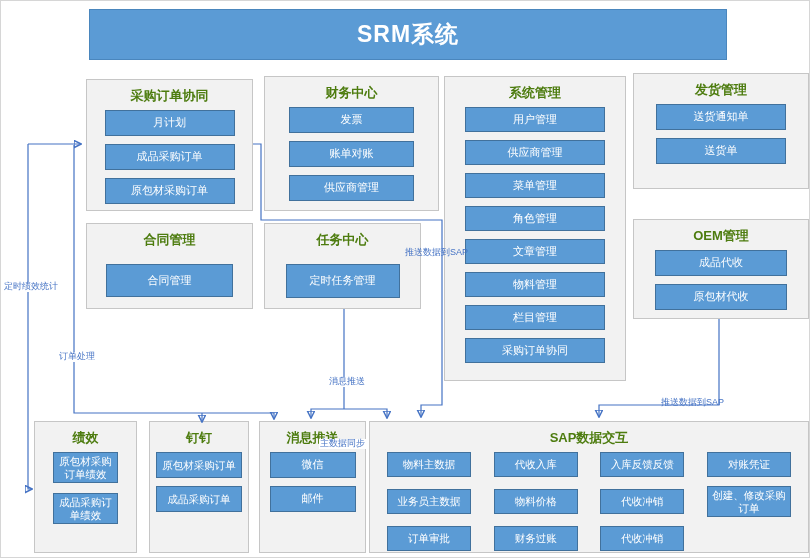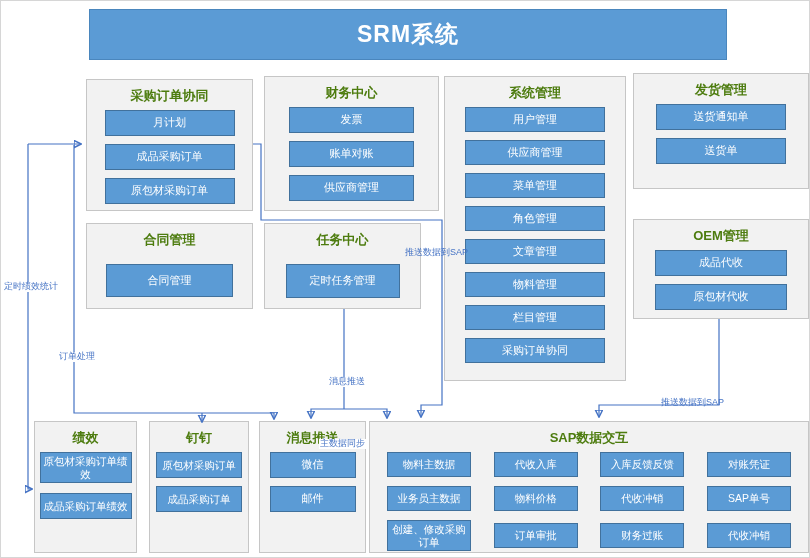--- a/index.html
+++ b/index.html
@@ -39,21 +39,21 @@
   .g-contract{left:85px;top:222px;width:167px;height:86px;}
   .g-contract .items{margin-top:10px;}
   .g-contract .item{width:127px;min-height:33px;}
   .g-task{left:263px;top:222px;width:157px;height:86px;}
   .g-task .items{margin-top:10px;}
   .g-task .item{width:114px;min-height:34px;}
   .g-oem{left:632px;top:218px;width:176px;height:100px;}
   .g-oem .item{width:132px;}
   .g-performance{left:33px;top:420px;width:103px;height:132px;}
   .g-performance .items{gap:10px;}
-  .g-performance .item{width:92px;font-size:10.5px;}
+  .g-performance .item{width:65px;font-size:10.5px;}
   .g-dingtalk{left:148px;top:420px;width:100px;height:132px;}
   .g-dingtalk .item{width:86px;font-size:10.5px;}
   .g-message{left:258px;top:420px;width:107px;height:132px;}
   .g-message .item{width:86px;}
   .g-sap{left:368px;top:420px;width:440px;height:132px;}
   .g-sap .items{
     display:grid;grid-template-columns:repeat(4,84px);
     justify-content:space-between;padding:0 17px;row-gap:9px;column-gap:0;
   }
   .g-sap .item{width:84px;min-height:25px;font-size:10.5px;}
@@ -188,21 +188,20 @@
   <div class="group g-sap">
     <h3>SAP数据交互</h3>
     <div class="items">
         <div class="item">物料主数据</div>
         <div class="item">代收入库</div>
         <div class="item">入库反馈反馈</div>
         <div class="item">对账凭证</div>
         <div class="item">业务员主数据</div>
         <div class="item">物料价格</div>
         <div class="item">代收冲销</div>
-        <div class="item">SAP单号</div>
         <div class="item">创建、修改采购订单</div>
         <div class="item">订单审批</div>
         <div class="item">财务过账</div>
         <div class="item">代收冲销</div>
       </div>
   </div>
 
 </div>
 
 </body></html>

